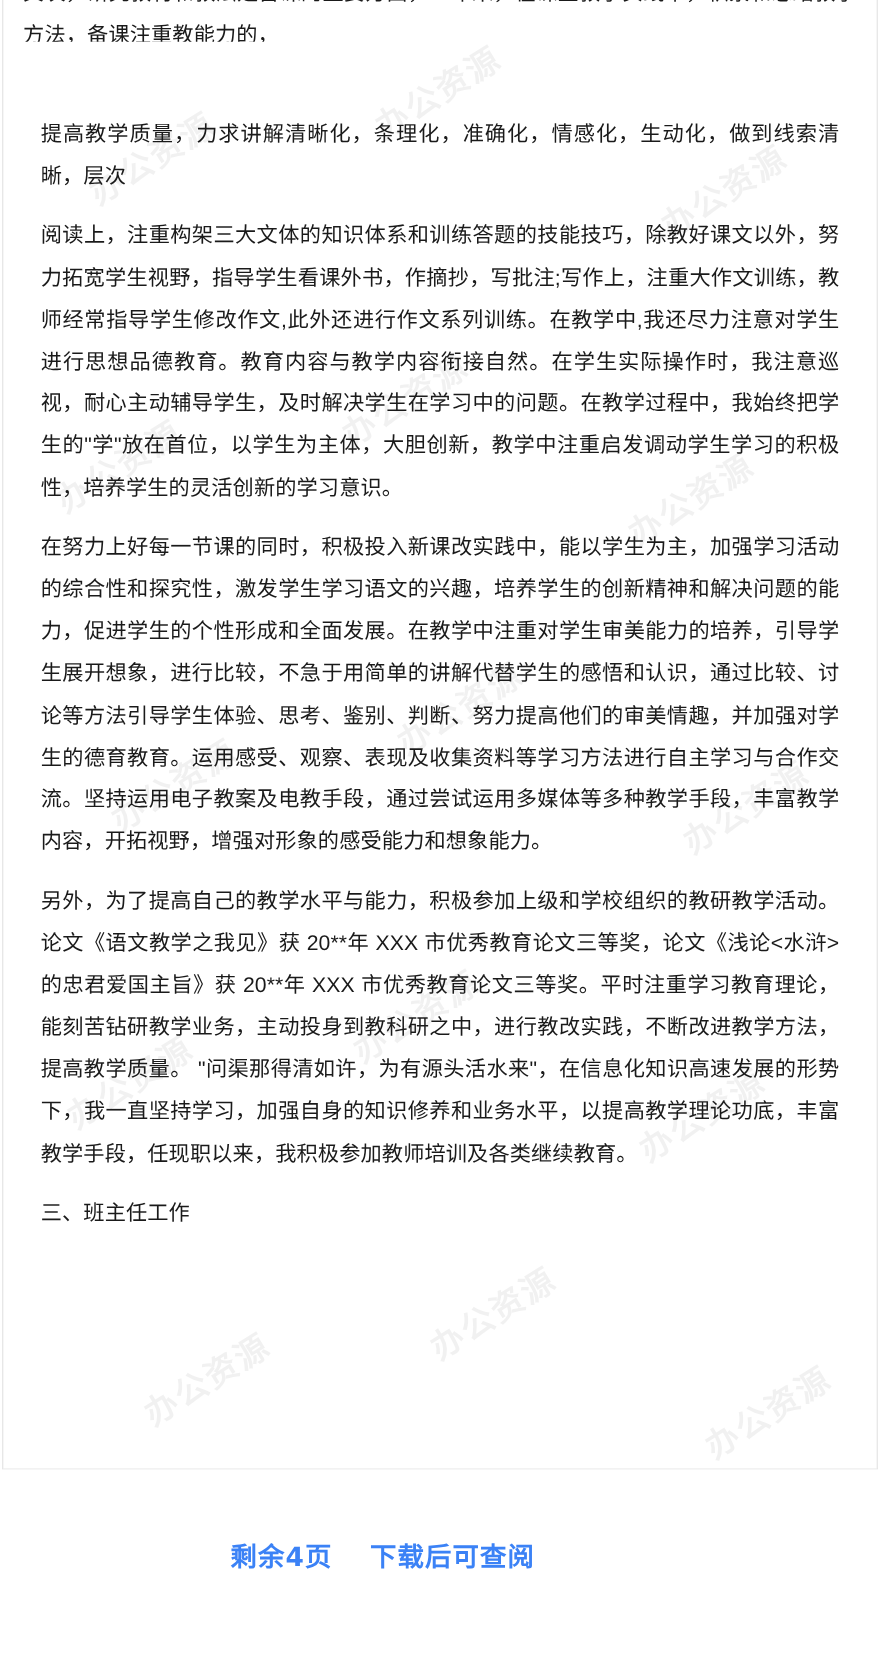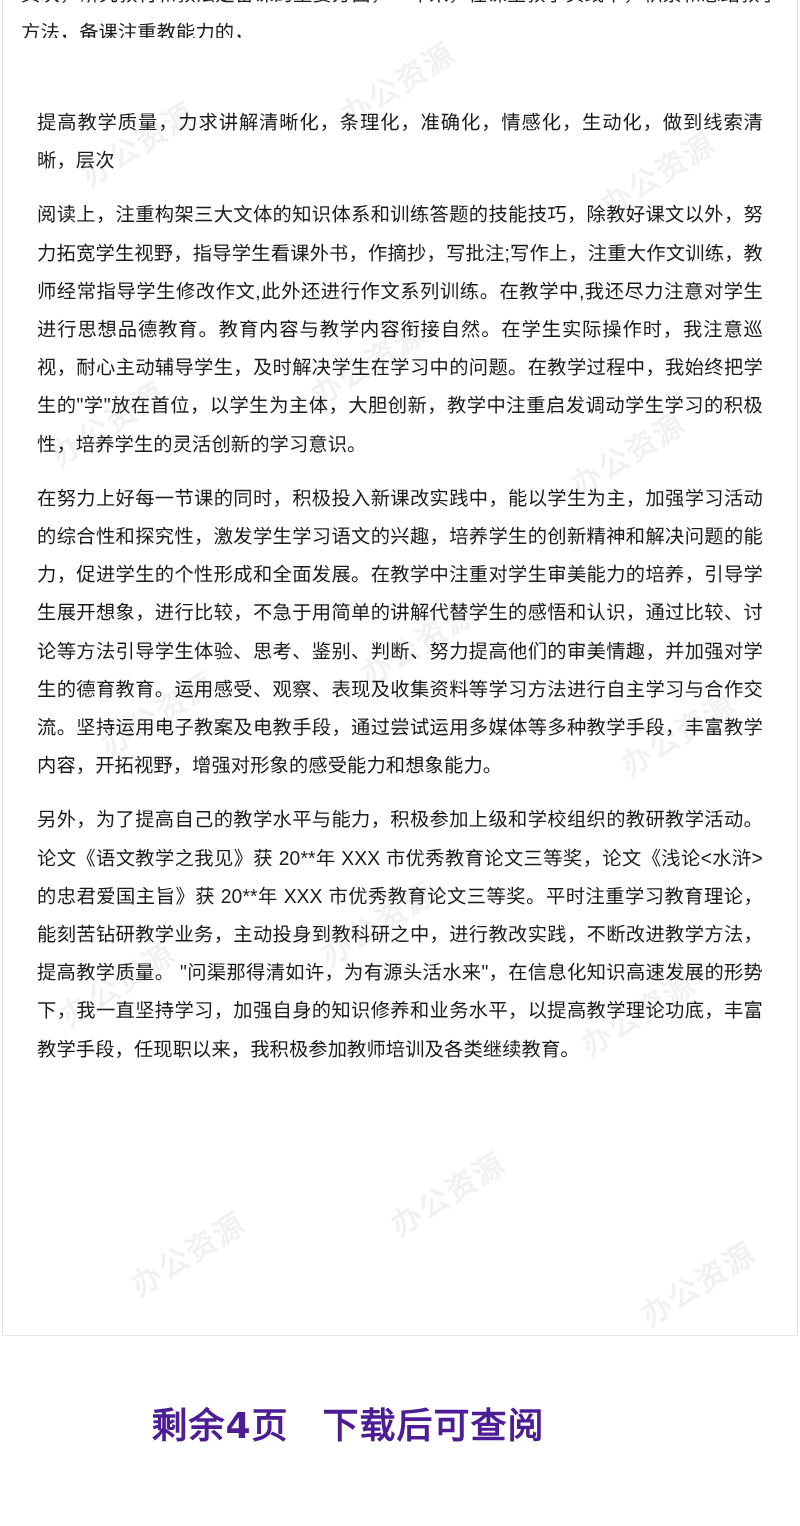--- a/index.html
+++ b/index.html
@@ -95,22 +95,22 @@
     width: 800px;
     height: 190px;
     background: #ffffff;
   }
   .remaining-bar {
     position: absolute;
     left: 0;
     top: 60px;
     width: 696px;
     text-align: center;
-    color: #4c1d95;
-    font-size: 36px;
+    color: #3b82f6;
+    font-size: 24px;
     font-weight: 700;
     letter-spacing: 1px;
     font-family: "DejaVu Sans", "Liberation Sans", sans-serif;
     white-space: nowrap;
   }
   .remaining-bar .seg-gap { display: inline-block; width: 34px; }
 </style>
 </head>
 <body>
 
@@ -137,20 +137,21 @@
   <div class="para-clip">
     <p class="para">其次，研究教材和教法是备课的重要方面，一年来，在课堂教学实践中，积累和总结教学方法，备课注重教能力的，</p>
   </div>
 
   <div class="body-flow">
     <p class="para">提高教学质量，力求讲解清晰化，条理化，准确化，情感化，生动化，做到线索清晰，层次</p>
     <div class="gap-sm"></div>
     <p class="para">阅读上，注重构架三大文体的知识体系和训练答题的技能技巧，除教好课文以外，努力拓宽学生视野，指导学生看课外书，作摘抄，写批注;写作上，注重大作文训练，教师经常指导学生修改作文,此外还进行作文系列训练。在教学中,我还尽力注意对学生进行思想品德教育。教育内容与教学内容衔接自然。在学生实际操作时，我注意巡视，耐心主动辅导学生，及时解决学生在学习中的问题。在教学过程中，我始终把学生的"学"放在首位，以学生为主体，大胆创新，教学中注重启发调动学生学习的积极性，培养学生的灵活创新的学习意识。</p>
     <p class="para">在努力上好每一节课的同时，积极投入新课改实践中，能以学生为主，加强学习活动的综合性和探究性，激发学生学习语文的兴趣，培养学生的创新精神和解决问题的能力，促进学生的个性形成和全面发展。在教学中注重对学生审美能力的培养，引导学生展开想象，进行比较，不急于用简单的讲解代替学生的感悟和认识，通过比较、讨论等方法引导学生体验、思考、鉴别、判断、努力提高他们的审美情趣，并加强对学生的德育教育。运用感受、观察、表现及收集资料等学习方法进行自主学习与合作交流。坚持运用电子教案及电教手段，通过尝试运用多媒体等多种教学手段，丰富教学内容，开拓视野，增强对形象的感受能力和想象能力。</p>
     <p class="para">另外，为了提高自己的教学水平与能力，积极参加上级和学校组织的教研教学活动。论文《语文教学之我见》获 20**年 XXX 市优秀教育论文三等奖，论文《浅论&lt;水浒&gt;的忠君爱国主旨》获 20**年 XXX 市优秀教育论文三等奖。平时注重学习教育理论，能刻苦钻研教学业务，主动投身到教科研之中，进行教改实践，不断改进教学方法，提高教学质量。 "问渠那得清如许，为有源头活水来"，在信息化知识高速发展的形势下，我一直坚持学习，加强自身的知识修养和业务水平，以提高教学理论功底，丰富教学手段，任现职以来，我积极参加教师培训及各类继续教育。</p>
+    <p class="para">三、班主任工作</p>
 
   </div>
 
 </div>
 
 <div class="bottom-zone">
   <div class="remaining-bar">
     <span>剩余4页</span><span class="seg-gap"></span><span>下载后可查阅</span>
   </div>
 </div>

